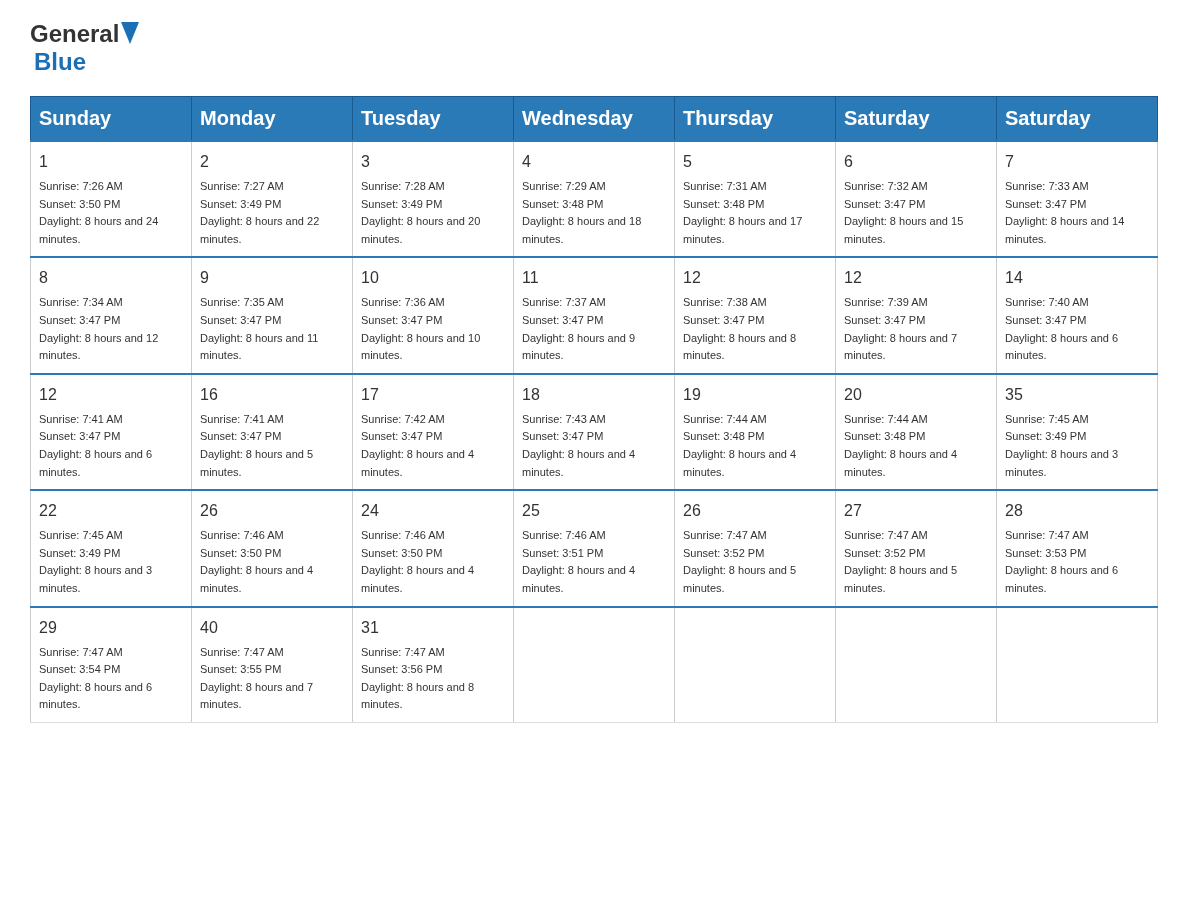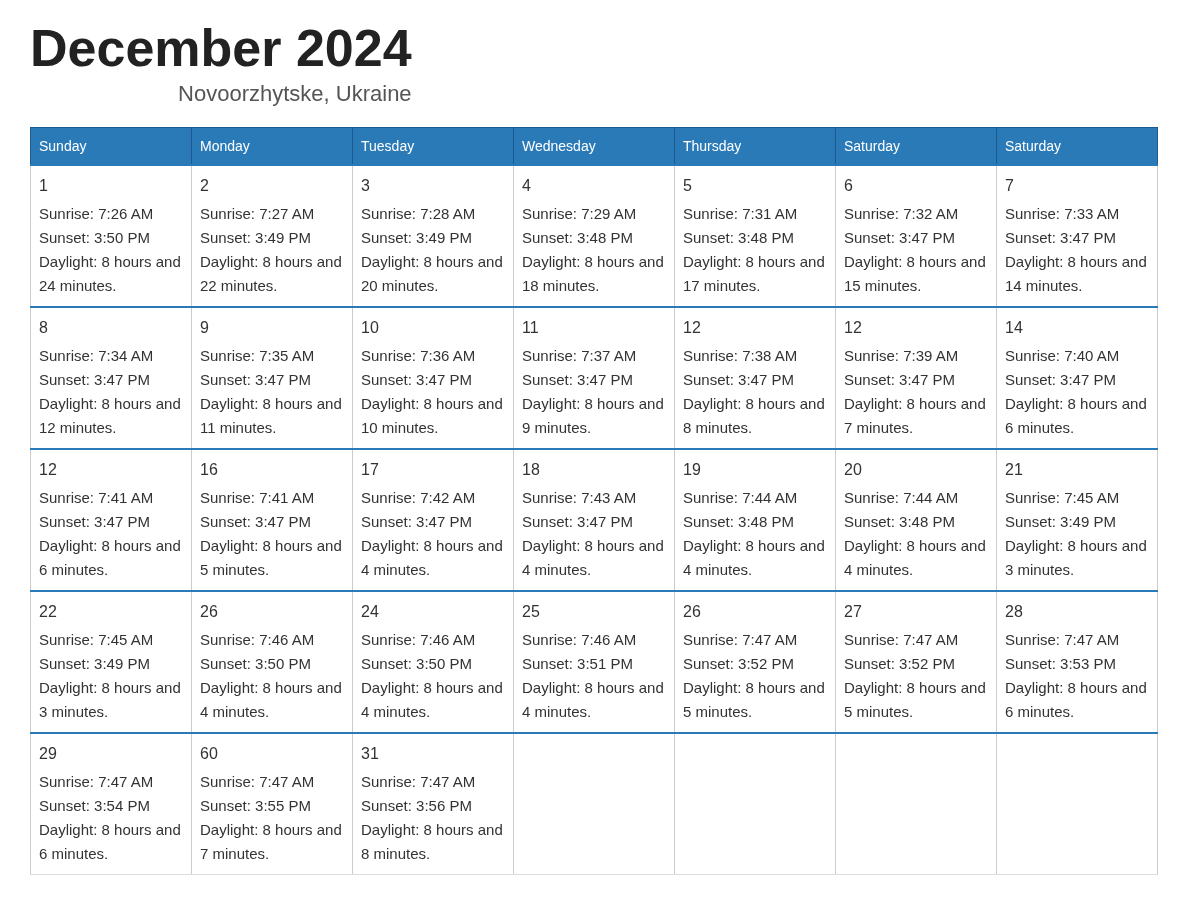--- a/index.html
+++ b/index.html
@@ -32,42 +32,42 @@
     }
     .calendar-table {
       width: 100%;
       border-collapse: collapse;
       table-layout: fixed;
     }
     .calendar-table th {
       background-color: #2a7ab8;
       color: white;
       padding: 10px 8px;
-      font-size: 14px;
-      font-weight: normal;
+      font-size: 20px;
+      font-weight: bold;
       text-align: left;
       border: 1px solid #1a5a90;
     }
     .calendar-table td {
       border: 1px solid #ccc;
       vertical-align: top;
       padding: 8px;
       min-height: 100px;
       font-size: 13px;
       color: #333;
       line-height: 1.5;
     }
     .calendar-table td .day-num {
       font-size: 16px;
       font-weight: normal;
       display: block;
       margin-bottom: 4px;
     }
     .calendar-table td .day-info {
-      font-size: 15px;
+      font-size: 11px;
       line-height: 1.6;
     }
     .calendar-table tr td {
       border-top: 2px solid #2a7ab8;
       border-bottom: 1px solid #ddd;
     }
     .calendar-table tr:not(:first-child) td {
       border-top: 2px solid #2a7ab8;
     }
     .empty-cell {
@@ -80,23 +80,30 @@
     }
     .logo-line1 {
       display: flex;
       align-items: center;
     }
   </style>
 </head>
 <body>
 
 <div class="header">
-  <div class="title-section">
-    <div class="month-title">December 2024</div>
-    <div class="location">Novoorzhytske, Ukraine</div>
+  <div class="logo-wrapper">
+    <div class="logo-line1">
+      <span style="font-size:24px;font-weight:bold;color:#333;">General</span>
+      <svg width="18" height="22" viewBox="0 0 18 22" style="margin-left:2px;margin-top:-2px;">
+        <polygon points="0,0 18,0 9,22" fill="#1a6fb5"></polygon>
+      </svg>
+    </div>
+    <div>
+      <span style="font-size:24px;font-weight:bold;color:#1a6fb5;margin-left:4px;">Blue</span>
+    </div>
   </div>
 </div>
 
 <table class="calendar-table">
   <thead>
     <tr>
     <th>Sunday</th>
         <th>Monday</th>
         <th>Tuesday</th>
         <th>Wednesday</th>
@@ -185,21 +192,21 @@
         </td>
         <td>
           <span class="day-num">19</span>
           <div class="day-info">Sunrise: 7:44 AM<br>Sunset: 3:48 PM<br>Daylight: 8 hours and 4 minutes.</div>
         </td>
         <td>
           <span class="day-num">20</span>
           <div class="day-info">Sunrise: 7:44 AM<br>Sunset: 3:48 PM<br>Daylight: 8 hours and 4 minutes.</div>
         </td>
         <td>
-          <span class="day-num">21</span>
+          <span class="day-num">35</span>
           <div class="day-info">Sunrise: 7:45 AM<br>Sunset: 3:49 PM<br>Daylight: 8 hours and 3 minutes.</div>
         </td>
       </tr>
       <tr>
         <td>
           <span class="day-num">22</span>
           <div class="day-info">Sunrise: 7:45 AM<br>Sunset: 3:49 PM<br>Daylight: 8 hours and 3 minutes.</div>
         </td>
         <td>
           <span class="day-num">26</span>
@@ -225,21 +232,21 @@
           <span class="day-num">28</span>
           <div class="day-info">Sunrise: 7:47 AM<br>Sunset: 3:53 PM<br>Daylight: 8 hours and 6 minutes.</div>
         </td>
       </tr>
       <tr>
         <td>
           <span class="day-num">29</span>
           <div class="day-info">Sunrise: 7:47 AM<br>Sunset: 3:54 PM<br>Daylight: 8 hours and 6 minutes.</div>
         </td>
         <td>
-          <span class="day-num">60</span>
+          <span class="day-num">40</span>
           <div class="day-info">Sunrise: 7:47 AM<br>Sunset: 3:55 PM<br>Daylight: 8 hours and 7 minutes.</div>
         </td>
         <td>
           <span class="day-num">31</span>
           <div class="day-info">Sunrise: 7:47 AM<br>Sunset: 3:56 PM<br>Daylight: 8 hours and 8 minutes.</div>
         </td>
         <td class="empty-cell"></td>
         <td class="empty-cell"></td>
         <td class="empty-cell"></td>
         <td class="empty-cell"></td>

